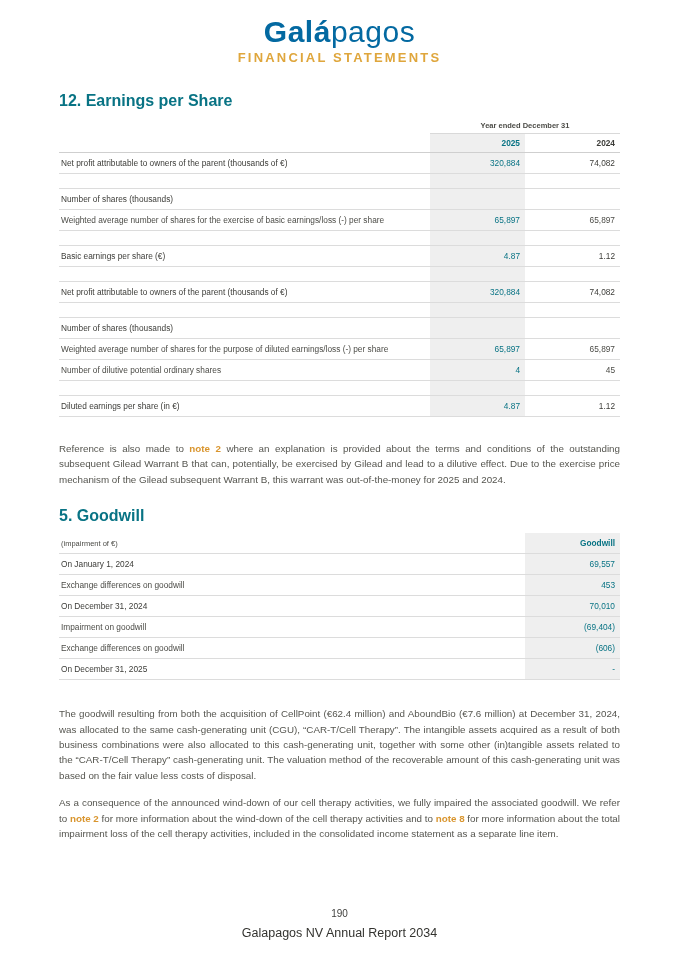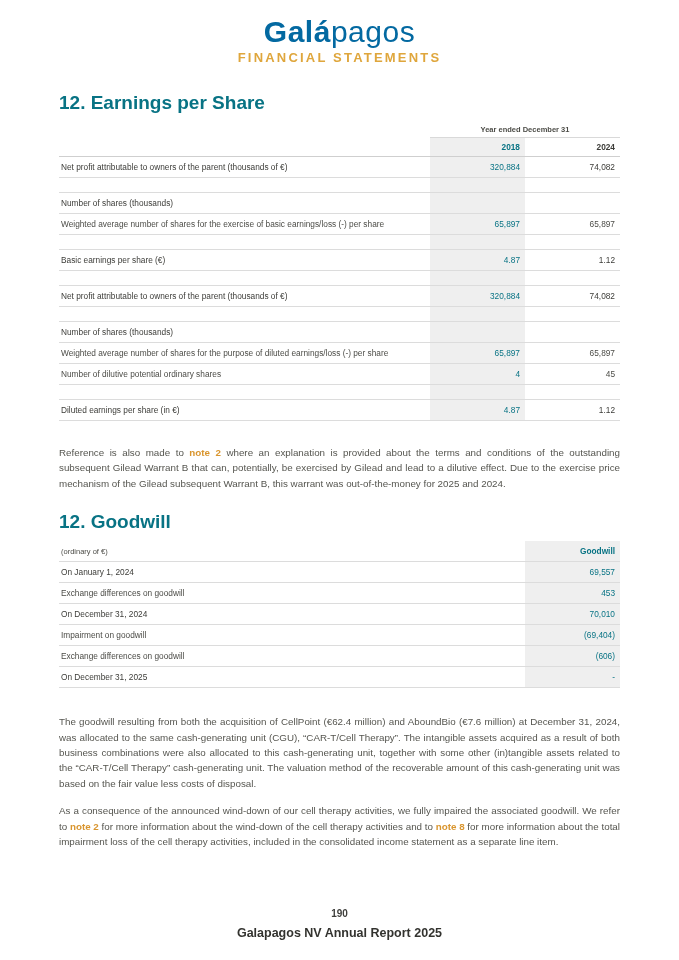--- a/index.html
+++ b/index.html
@@ -15,21 +15,21 @@
   .header { padding-top: 17px; text-align: center; }
   .logo { font-size: 30px; color: #0369a1; letter-spacing: 0.5px; line-height: 30px; }
   .logo .lg-bold { font-weight: 700; }
   .logo .lg-light { font-weight: 400; }
   .subtitle {
     margin-top: 3px; font-size: 13px; font-weight: 700;
     color: #dfa63c; letter-spacing: 2.2px;
   }
   .content { margin: 0 59px; }
   .section-heading {
-    margin: 0; color: #087384; font-size: 19px; font-weight: 700;
+    margin: 0; color: #087384; font-size: 16px; font-weight: 700;
   }
   #section-12-heading { margin-top: 27px; }
   #section-13-heading { margin-top: 20px; }
 
   table { width: 100%; border-collapse: collapse; table-layout: fixed; }
   .fin-table { margin-top: 9px; font-size: 8.3px; }
   .fin-table td { vertical-align: middle; color: #4c4c47; padding: 5px 0 5px 2px; }
   .fin-table .label { text-align: left; }
   .fin-table .val { text-align: right; padding-right: 5px; }
   .shaded { background: #efefef; }
@@ -50,21 +50,21 @@
 
   .para {
     font-size: 9.8px; line-height: 15.4px; text-align: justify;
     color: #55554f; margin: 0;
   }
   #eps-para { margin-top: 24px; }
   #gw-para-1 { margin-top: 26px; }
   #gw-para-2 { margin-top: 12px; }
   .note-link { color: #d9952e; font-weight: 700; cursor: pointer; }
 
-  .footer { position: absolute; bottom: 20px; left: 0; width: 100%; text-align: center; font-weight: bold; }
+  .footer { position: absolute; bottom: 20px; left: 0; width: 100%; text-align: center; }
   .page-number { font-size: 10px; color: #3f3f3c; }
   .report-title { margin-top: 7px; font-size: 12.5px; color: #33332f; }
 </style>
 </head>
 <body>
 
 <div class="header">
   <div class="logo">
     <span class="lg-bold">Galá</span><span class="lg-light">pagos</span>
   </div>
@@ -81,21 +81,21 @@
         <col style="width:95px">
         <col style="width:95px">
       </colgroup>
     <thead>
       <tr class="year-row">
         <td class="label"></td>
         <td colspan="2" class="year-span">Year ended December 31</td>
       </tr>
       <tr class="colhead-row">
         <td class="label"></td>
-        <td class="val shaded teal">2018</td>
+        <td class="val shaded teal">2025</td>
         <td class="val" style="color:#3c3c38">2024</td>
       </tr>
     </thead>
     <tbody id="eps-body">
         <tr class="content bold-row">
           <td class="label">Net profit attributable to owners of the parent (thousands of €)</td>
           <td class="val shaded teal">320,884</td>
           <td class="val">74,082</td>
         </tr>
         <tr class="spacer">
@@ -161,30 +161,30 @@
         <tr class="content bold-row">
           <td class="label">Diluted earnings per share (in €)</td>
           <td class="val shaded teal">4.87</td>
           <td class="val">1.12</td>
         </tr>
       </tbody>
   </table>
 
   <p class="para" id="eps-para"><span>Reference is also made to </span><span class="note-link">note 2</span><span> where an explanation is provided about the terms and conditions of the outstanding subsequent Gilead Warrant B that can, potentially, be exercised by Gilead and lead to a dilutive effect. Due to the exercise price mechanism of the Gilead subsequent Warrant B, this warrant was out-of-the-money for 2025 and 2024.</span></p>
 
-  <h1 class="section-heading" id="section-13-heading">12. Goodwill</h1>
+  <h1 class="section-heading" id="section-13-heading">5. Goodwill</h1>
 
   <table class="fin-table gw-table">
     <colgroup>
         <col style="width:466px">
         <col style="width:95px">
       </colgroup>
     <thead>
       <tr class="gw-head">
-        <td class="label units">(ordinary of €)</td>
+        <td class="label units">(impairment of €)</td>
         <td class="val shaded teal">Goodwill</td>
       </tr>
     </thead>
     <tbody id="gw-body">
         <tr class="bold-row">
           <td class="label">On January 1, 2024</td>
           <td class="val shaded teal">69,557</td>
         </tr>
         <tr class="">
           <td class="label">Exchange differences on goodwill</td>
@@ -209,14 +209,14 @@
       </tbody>
   </table>
 
   <p class="para" id="gw-para-1"><span>The goodwill resulting from both the acquisition of CellPoint (€62.4 million) and AboundBio (€7.6 million) at December 31, 2024, was allocated to the same cash-generating unit (CGU), “CAR-T/Cell Therapy”. The intangible assets acquired as a result of both business combinations were also allocated to this cash-generating unit, together with some other (in)tangible assets related to the “CAR-T/Cell Therapy” cash-generating unit. The valuation method of the recoverable amount of this cash-generating unit was based on the fair value less costs of disposal.</span></p>
   <p class="para" id="gw-para-2"><span>As a consequence of the announced wind-down of our cell therapy activities, we fully impaired the associated goodwill. We refer to </span><span class="note-link">note 2</span><span> for more information about the wind-down of the cell therapy activities and to </span><span class="note-link">note 8</span><span> for more information about the total impairment loss of the cell therapy activities, included in the consolidated income statement as a separate line item.</span></p>
 
 </div>
 
 <div class="footer">
   <div class="page-number">190</div>
-  <div class="report-title">Galapagos NV Annual Report 2025</div>
+  <div class="report-title">Galapagos NV Annual Report 2034</div>
 </div>
 
 </body></html>

